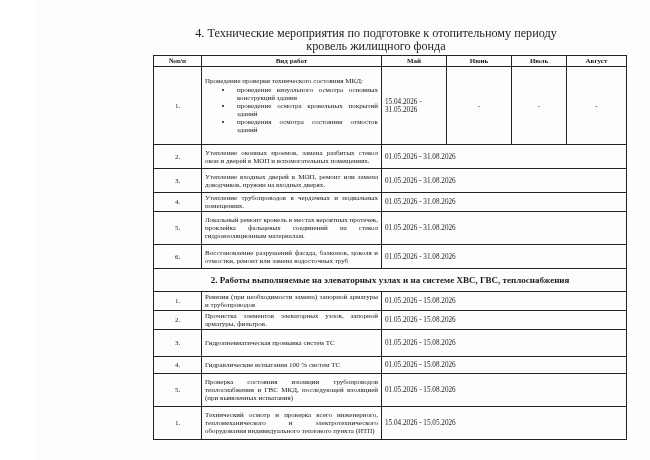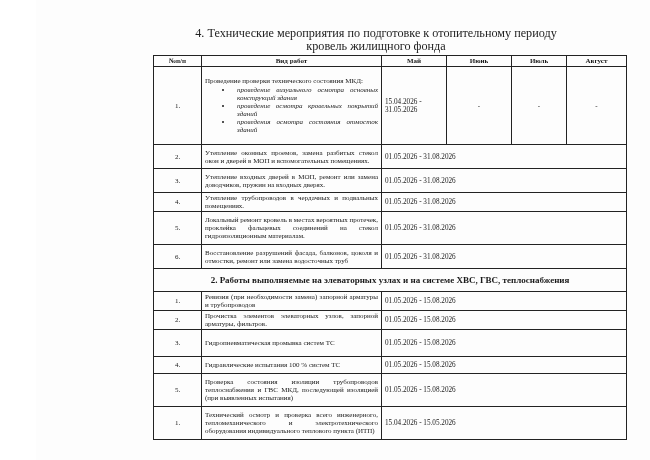--- a/index.html
+++ b/index.html
@@ -29,21 +29,21 @@
     }
     table.plan th {
       font-weight: bold; font-size: 7px; height: 8px; text-align: center;
     }
     .num { text-align: center; }
     .work { text-align: justify; }
     .date { text-align: left; font-size: 7.2px; }
     .section td {
       text-align: center; font-weight: bold; font-size: 9px; line-height: 10px;
     }
-    ul.bul { margin: 1px 0 0 0; padding-left: 28px; font-style: italic; }
+    ul.bul { margin: 1px 0 0 0; padding-left: 28px; }
     ul.bul li { margin: 0; padding-left: 4px; }
     .dash { text-align: center; font-weight: bold; }
   </style>
 </head>
 <body>
 
 <div class="page">
   <div class="title">
     <div>4. Технические мероприятия по подготовке к отопительному периоду</div>
     <div>кровель жилищного фонда</div>

